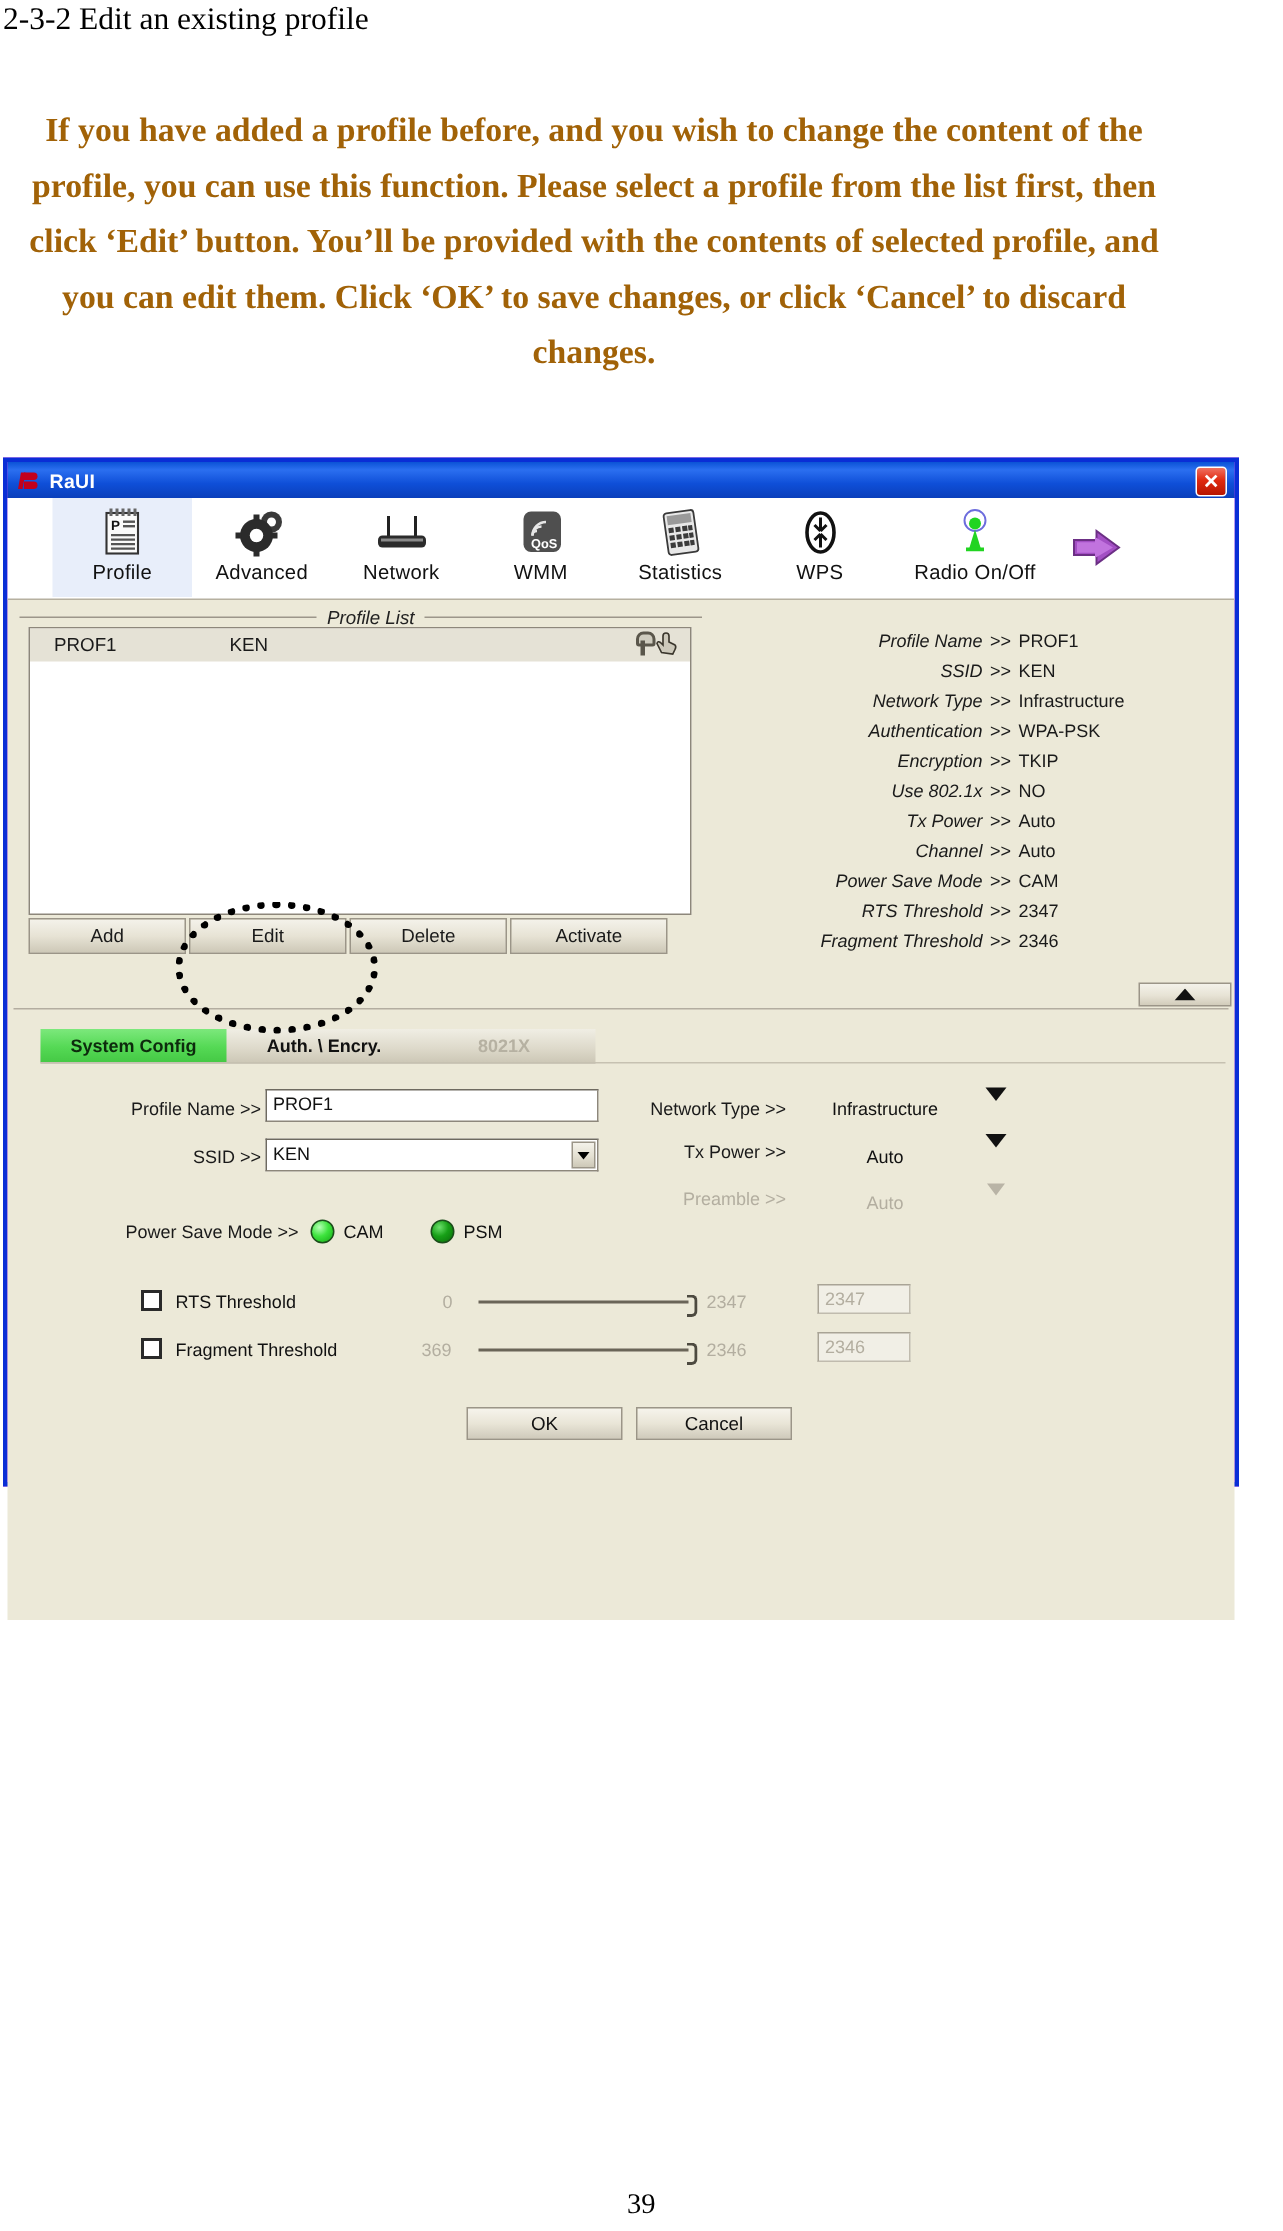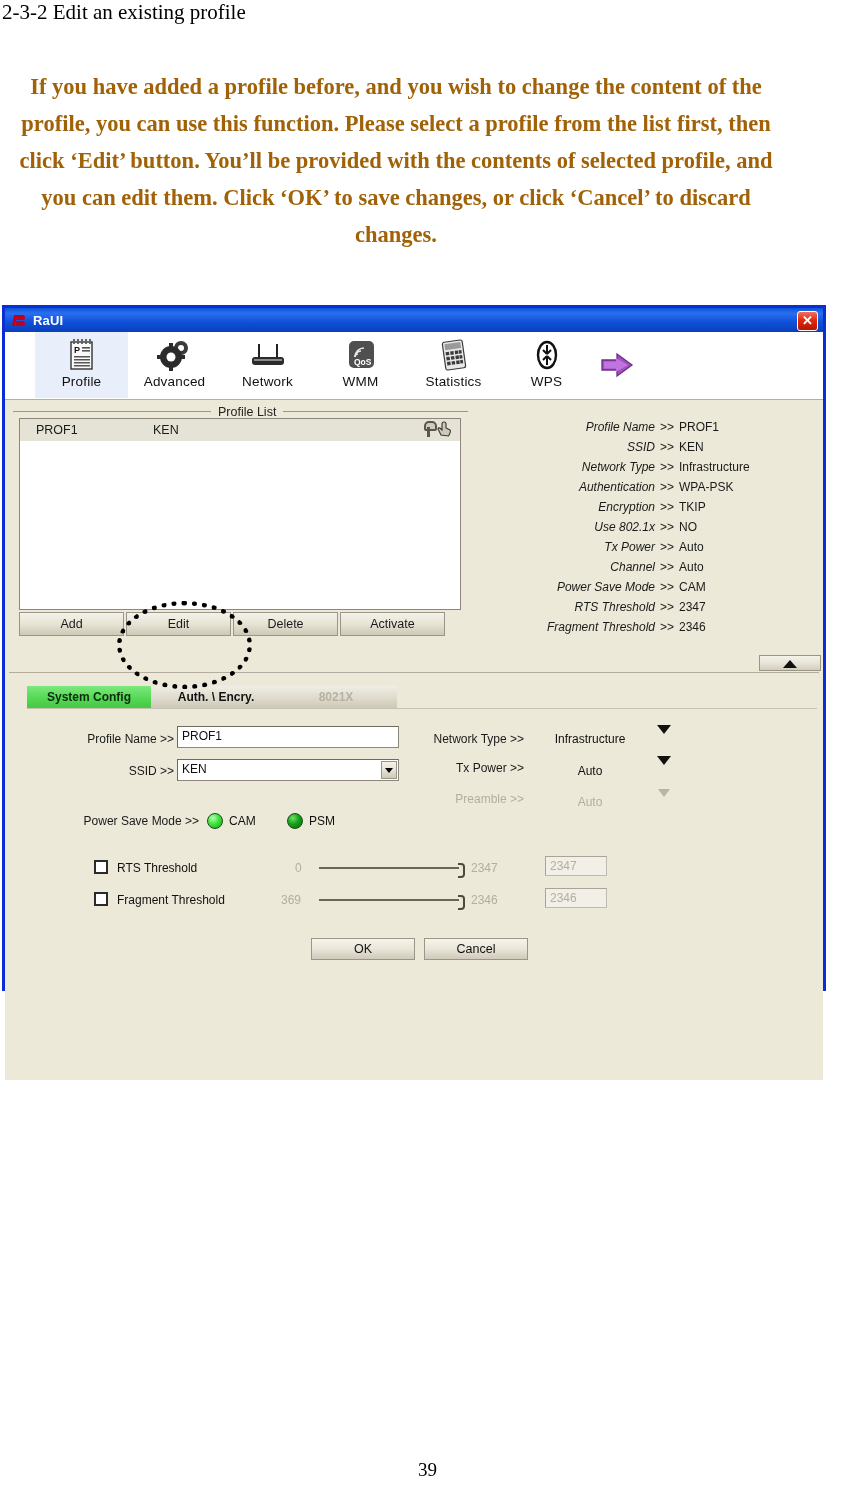--- a/index.html
+++ b/index.html
@@ -171,20 +171,21 @@
     top: 5px;
     width: 455px;
     height: 248px;
   }
   .group-legend {
     position: absolute;
     left: 0; top: 0; right: 0;
     height: 13px;
     display: flex;
     align-items: center;
+    font-style: italic;
   }
   .group-legend .ln { flex: 0 0 198px; height: 1px; background: #9c968a; }
   .group-legend .ln2 { flex: 1; height: 1px; background: #9c968a; }
   .group-legend .lbl {
     font-size: 12.5px; color: #222; padding: 0 7px;
     font-family: "Liberation Sans", sans-serif;
   }
   .list-box {
     position: absolute;
     left: 6px;
@@ -592,20 +593,31 @@
       <div class="tb-icon">
         <svg width="30" height="34" viewBox="0 0 30 34">
           <ellipse cx="15" cy="17" rx="9" ry="13" fill="none" stroke="#111" stroke-width="2.4"></ellipse>
           <path d="M15 7 L15 16 M15 16 L11 12 M15 16 L19 12" stroke="#111" stroke-width="2" fill="none"></path>
           <path d="M15 27 L15 18 M15 18 L11 22 M15 18 L19 22" stroke="#111" stroke-width="2" fill="none"></path>
         </svg>
       </div>
       <div class="tb-label">WPS</div>
     </div>
 
+    <div class="tb-item" style="width:114px">
+      <div class="tb-icon">
+        <svg width="30" height="34" viewBox="0 0 30 34">
+          <circle cx="15" cy="9" r="7" fill="none" stroke="#6d6ddd" stroke-width="1.3"></circle>
+          <circle cx="15" cy="11" r="4" fill="#21d421"></circle>
+          <path d="M11 28 L15 15 L19 28 Z" fill="#21d421"></path>
+          <rect x="9" y="27" width="12" height="2.5" fill="#21d421"></rect>
+        </svg>
+      </div>
+      <div class="tb-label">Radio On/Off</div>
+    </div>
 
 
     <div class="tb-arrow">
       <svg width="38" height="30" viewBox="0 0 38 30">
         <path d="M3 10 L18 10 L18 4 L33 15 L18 26 L18 20 L3 20 Z" fill="#a34fc4" stroke="#6c2f85" stroke-width="1.3"></path>
         <path d="M5 11.5 L17 11.5 L17 8 L29 15 L17 22 L17 18.5 L5 18.5 Z" fill="#c173de"></path>
       </svg>
     </div>
   </div>
 

